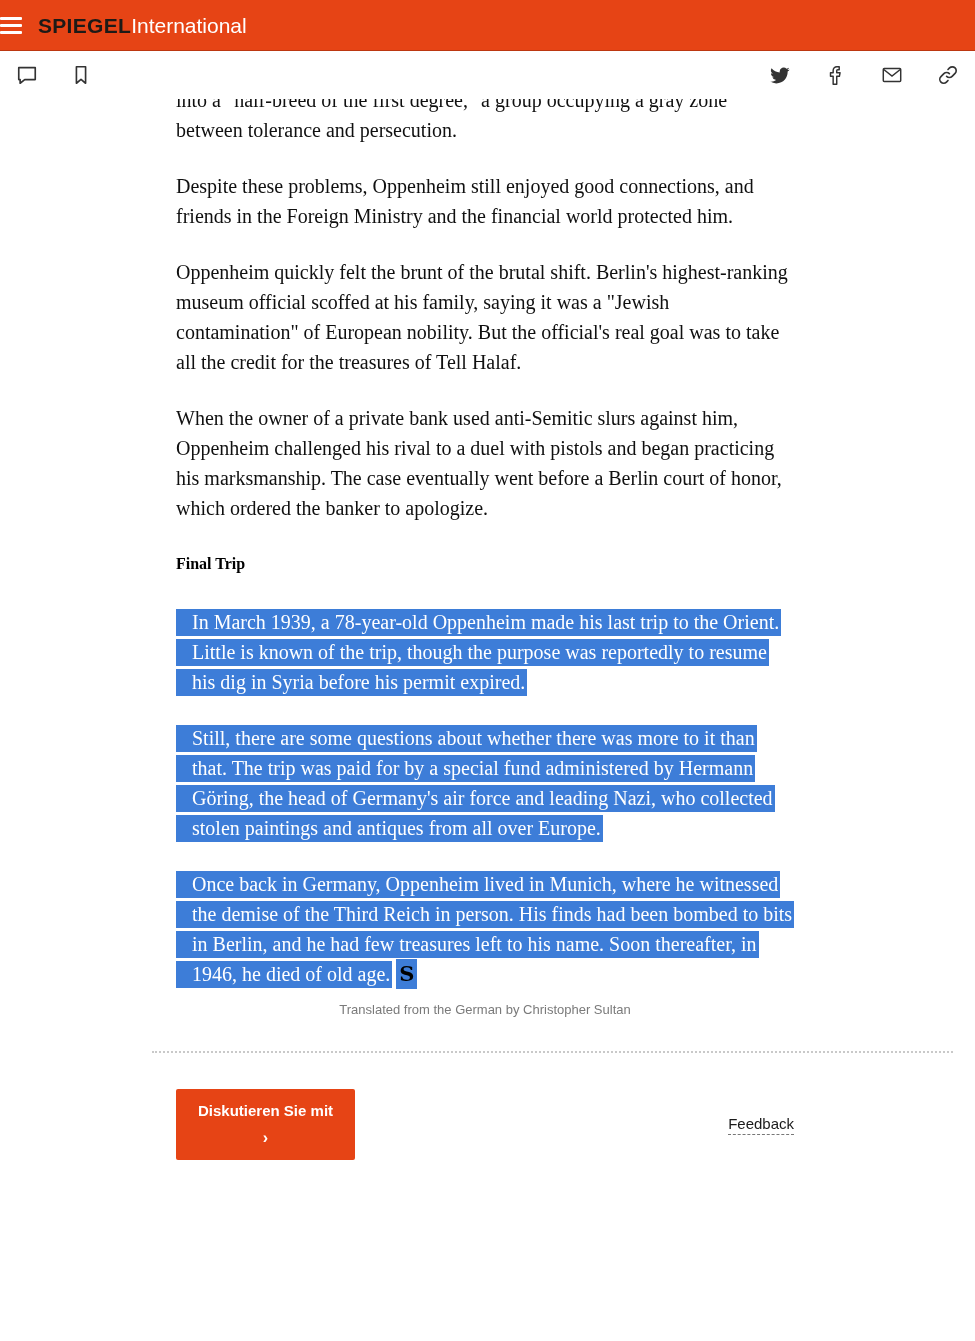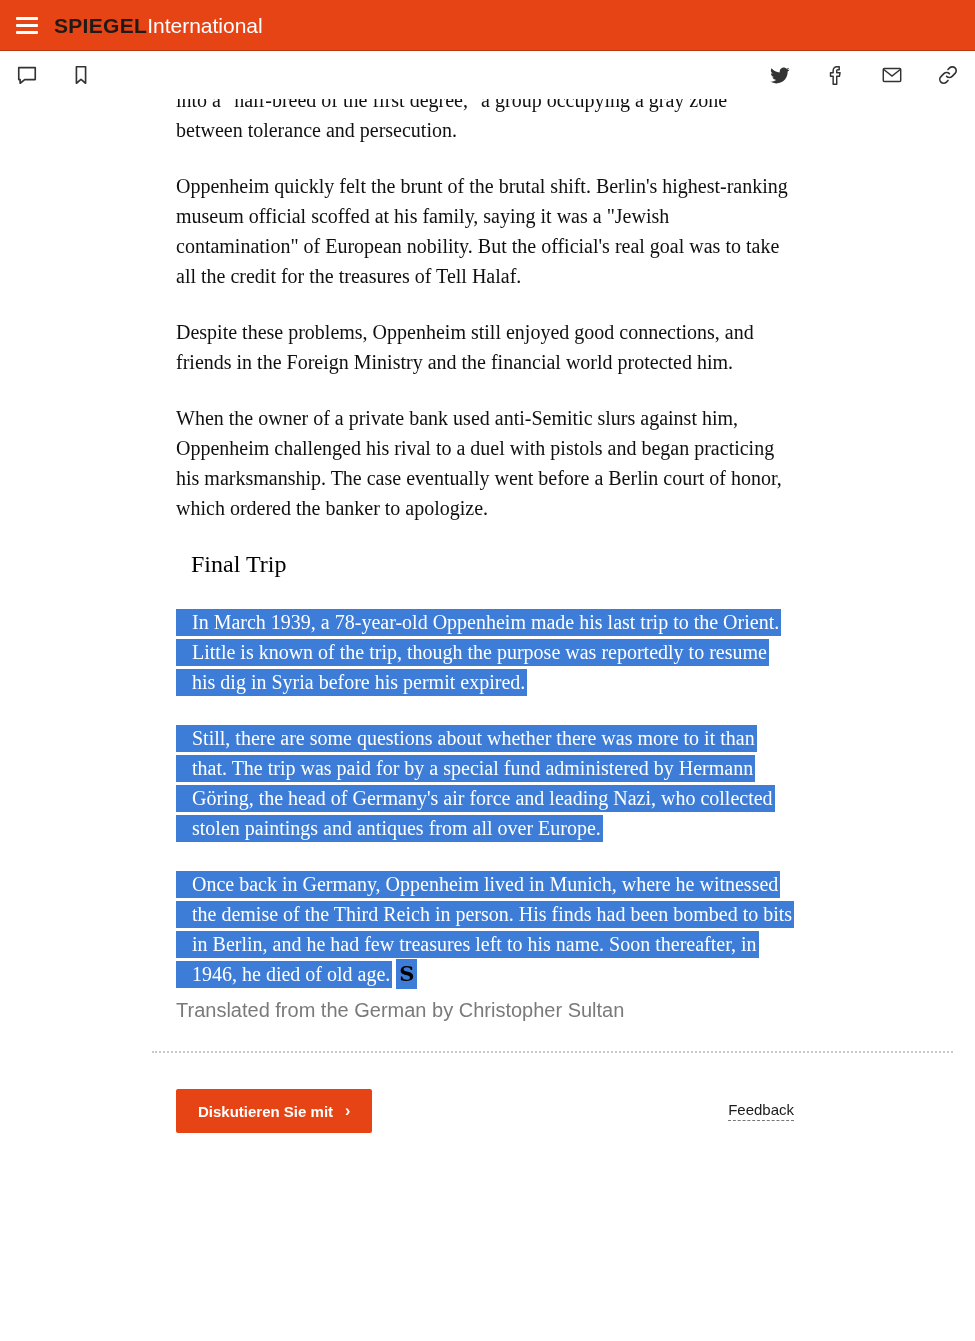--- a/index.html
+++ b/index.html
@@ -5,21 +5,21 @@
   * { margin:0; padding:0; box-sizing:border-box; }
   html,body { background:#fff; }
   body {
     width:975px; height:1341px; position:relative; overflow:hidden;
     font-family:"Liberation Sans", sans-serif; color:#111;
   }
 
   
   .site-header {
     height:51px; background:var(--accent,#e64415);
-    display:flex; align-items:center; padding:0 16px;
+    display:flex; align-items:center; padding:0 0;
     border-bottom:1px solid rgba(0,0,0,.18);
   }
   .hamburger { width:22px; height:17px; display:flex; flex-direction:column; justify-content:space-between; cursor:pointer; }
   .hamburger span { display:block; height:3px; background:#fff; border-radius:1px; }
   .brand { margin-left:16px; font-size:21px; line-height:1; display:flex; align-items:baseline; white-space:nowrap; }
   .brand-bold { color:#1d1a17; font-weight:800; letter-spacing:.3px; }
   .brand-light { color:#fff; font-weight:400; }
 
   
   .toolbar {
@@ -38,53 +38,53 @@
 
   
   .article {
     width:618px; margin:0 0 0 176px;
     font-family:"Liberation Serif", serif; font-size:20px; line-height:30px; color:#101010;
   }
   .article p { margin:0 0 26px 0; }
   .clip { overflow:hidden; margin-bottom:26px; }
   .clip p { margin:-14px 0 0 0; }
   .section-heading {
-    font-family:"Liberation Serif", serif; font-size:24px; font-weight:400;
-    margin:4px 0 28px 15px; color:#000;
+    font-family:"Liberation Serif", serif; font-size:16px; font-weight:700;
+    margin:4px 0 28px 0; color:#000;
   }
   .hl {
     background:var(--selection,#3d7dd8); color:#fff;
     padding:2px 2px 3px 16px;
     box-decoration-break:clone; -webkit-box-decoration-break:clone;
   }
   .hl-last { margin-bottom:10px !important; }
   .endmark {
     background:var(--selection,#3d7dd8); color:#000;
     font-family:"DejaVu Serif", serif; font-weight:700; font-size:21px;
     padding:2px 3px 3px 3px; margin-left:4px;
   }
   .trans {
-    font-family:"Liberation Sans", sans-serif; font-size:20px; color:#7a7a7a;
-    margin:0 0 0 0; line-height:22px;
+    font-family:"Liberation Sans", sans-serif; font-size:13px; color:#7a7a7a;
+    margin:0 0 0 0; line-height:22px;text-align:center;
   }
 
   
   .divider {
     border:none; border-top:2px dotted #c9c9c9;
     width:801px; margin:30px 0 0 152px;
   }
   .footer-row {
     width:618px; margin:36px 0 0 176px;
     display:flex; align-items:center; justify-content:space-between;
   }
   .discuss-btn {
     display:inline-flex; align-items:center; gap:12px;
     background:var(--accent,#e64415); color:#fff; border:none; cursor:pointer;
     font-family:"Liberation Sans", sans-serif; font-weight:700; font-size:15px;
-    padding:14px 22px; border-radius:2px; line-height:1;
+    padding:14px 22px; border-radius:2px; line-height:1;flex-direction:column;
   }
   .discuss-btn .chev { font-size:16px; font-weight:700; }
   .feedback {
     font-family:"Liberation Sans", sans-serif; font-size:15px; color:#1a1a1a;
     text-decoration:none; border-bottom:1px dashed #777; padding-bottom:2px; cursor:pointer;
   }
 </style>
 </head>
 <body>
 
@@ -138,22 +138,22 @@
     </button>
   </div>
 </div>
 
 <main class="article">
 
   <div class="clip">
     <p>into a "half-breed of the first degree," a group occupying a gray zone between tolerance and persecution.</p>
   </div>
 
+  <p>Despite these problems, Oppenheim still enjoyed good connections, and friends in the Foreign Ministry and the financial world protected him.</p>
   <p>Oppenheim quickly felt the brunt of the brutal shift. Berlin's highest-ranking museum official scoffed at his family, saying it was a "Jewish contamination" of European nobility. But the official's real goal was to take all the credit for the treasures of Tell Halaf.</p>
-  <p>Despite these problems, Oppenheim still enjoyed good connections, and friends in the Foreign Ministry and the financial world protected him.</p>
   <p>When the owner of a private bank used anti-Semitic slurs against him, Oppenheim challenged his rival to a duel with pistols and began practicing his marksmanship. The case eventually went before a Berlin court of honor, which ordered the banker to apologize.</p>
 
   <h3 class="section-heading">Final Trip</h3>
 
   <p>
     <span class="hl">In March 1939, a 78-year-old Oppenheim made his last trip to the Orient. Little is known of the trip, though the purpose was reportedly to resume his dig in Syria before his permit expired.</span>
   </p>
   <p>
     <span class="hl">Still, there are some questions about whether there was more to it than that. The trip was paid for by a special fund administered by Hermann Göring, the head of Germany's air force and leading Nazi, who collected stolen paintings and antiques from all over Europe.</span>
   </p>

